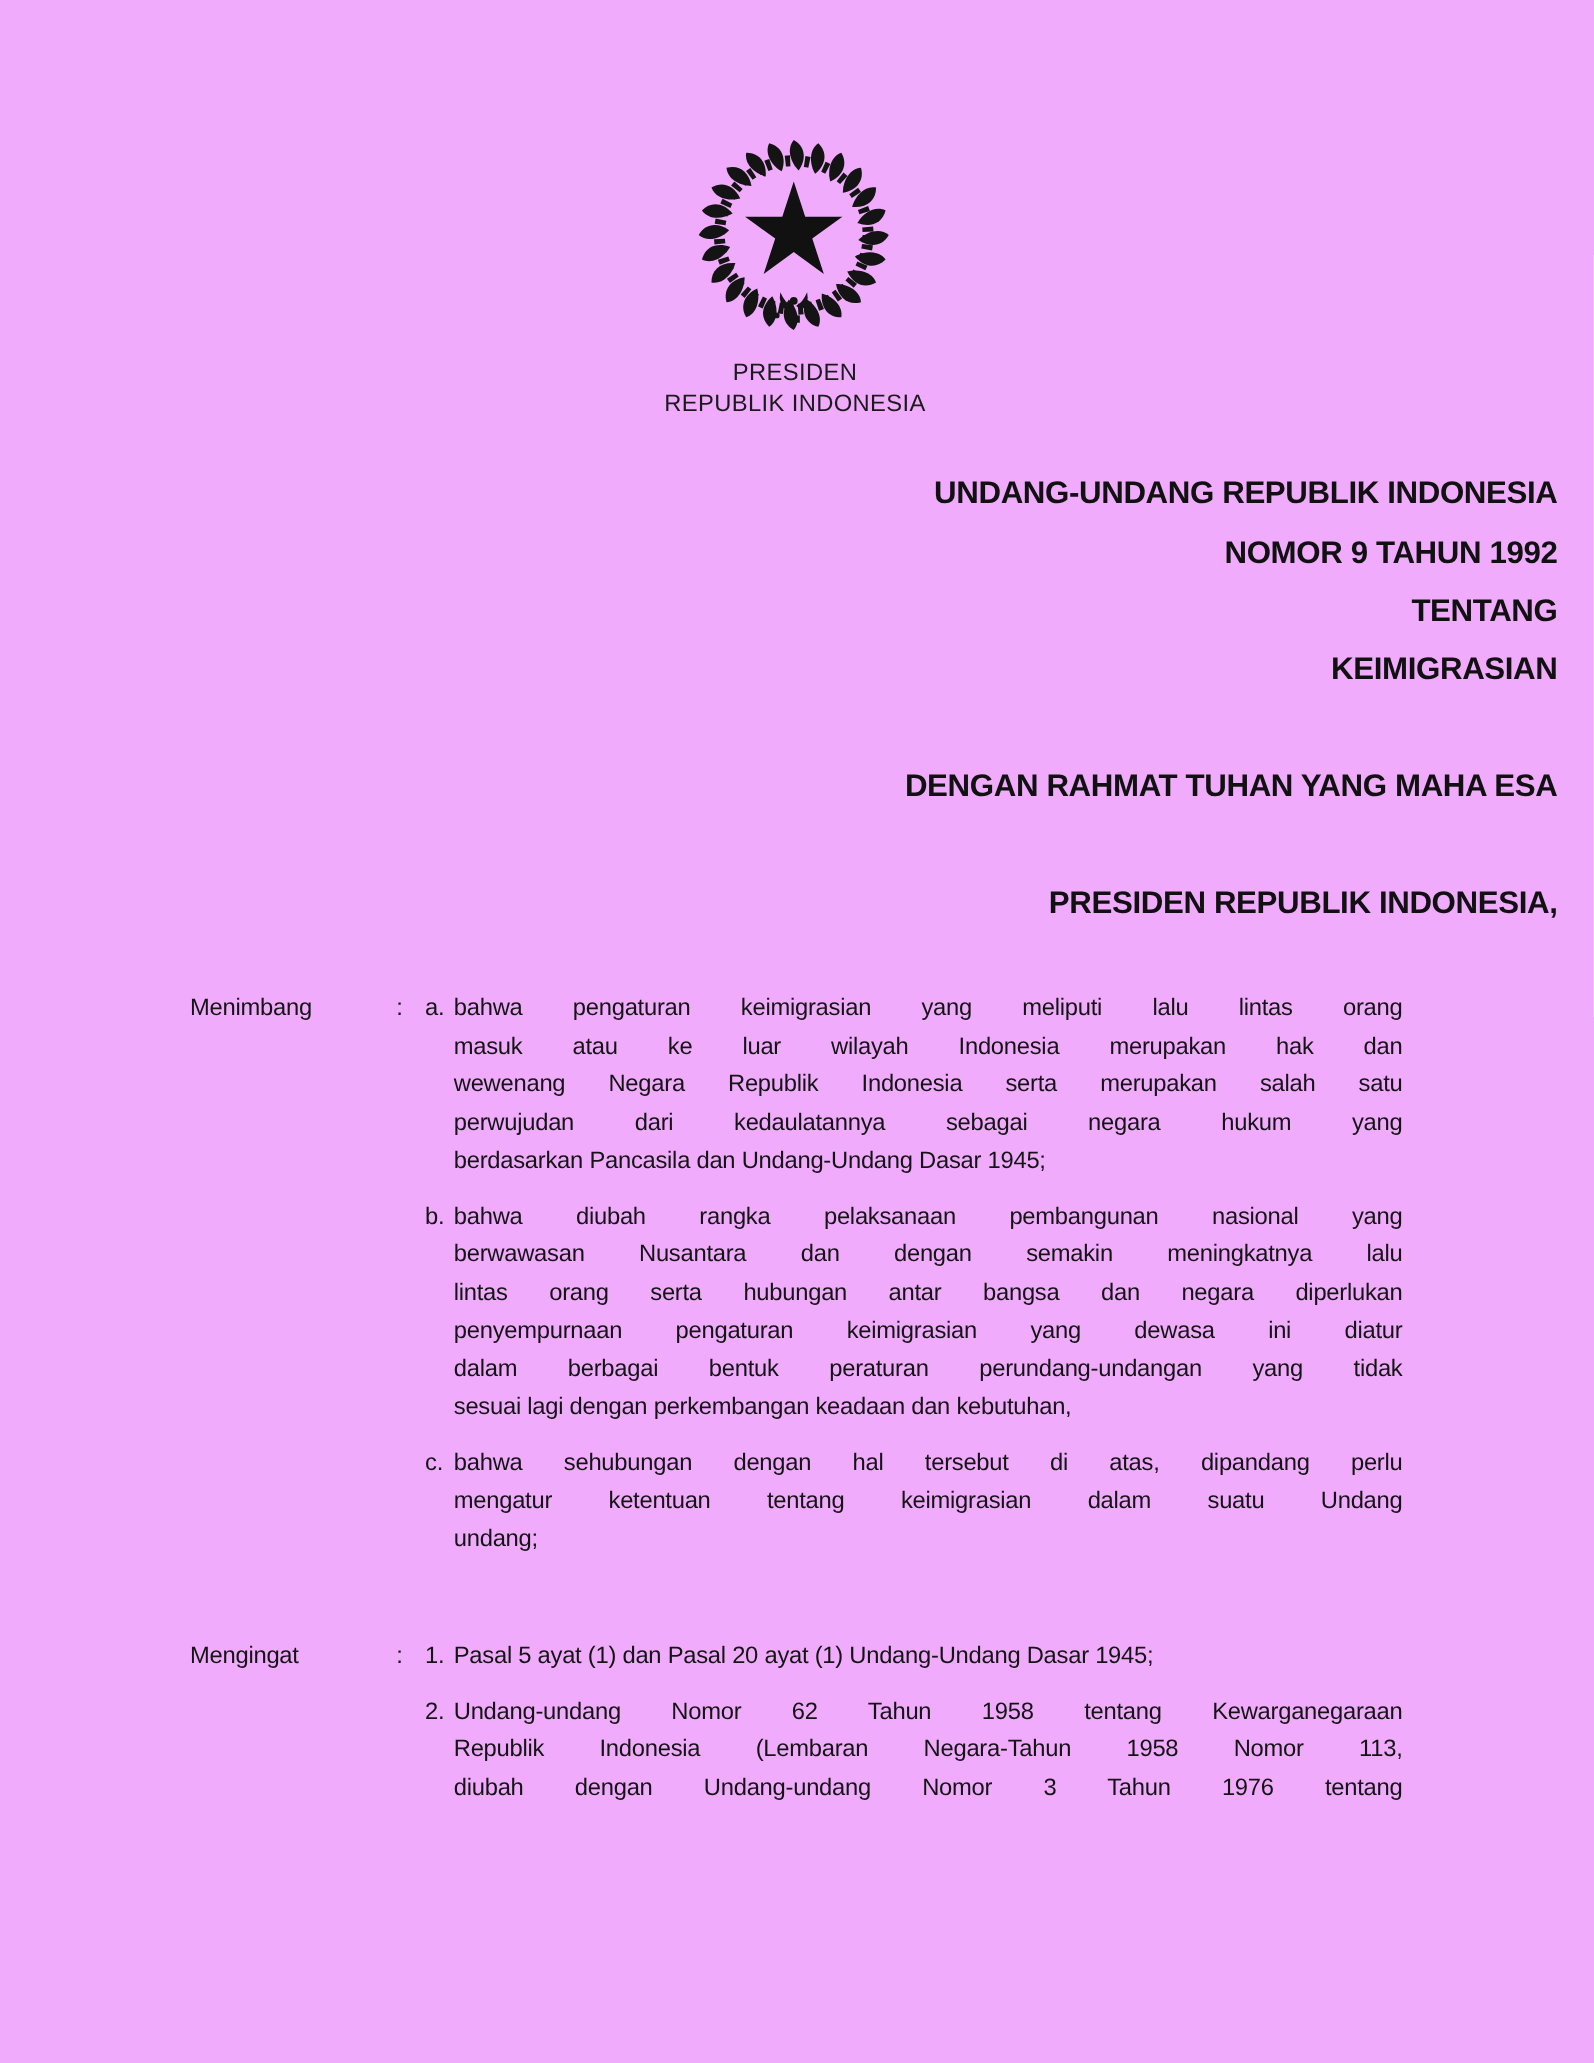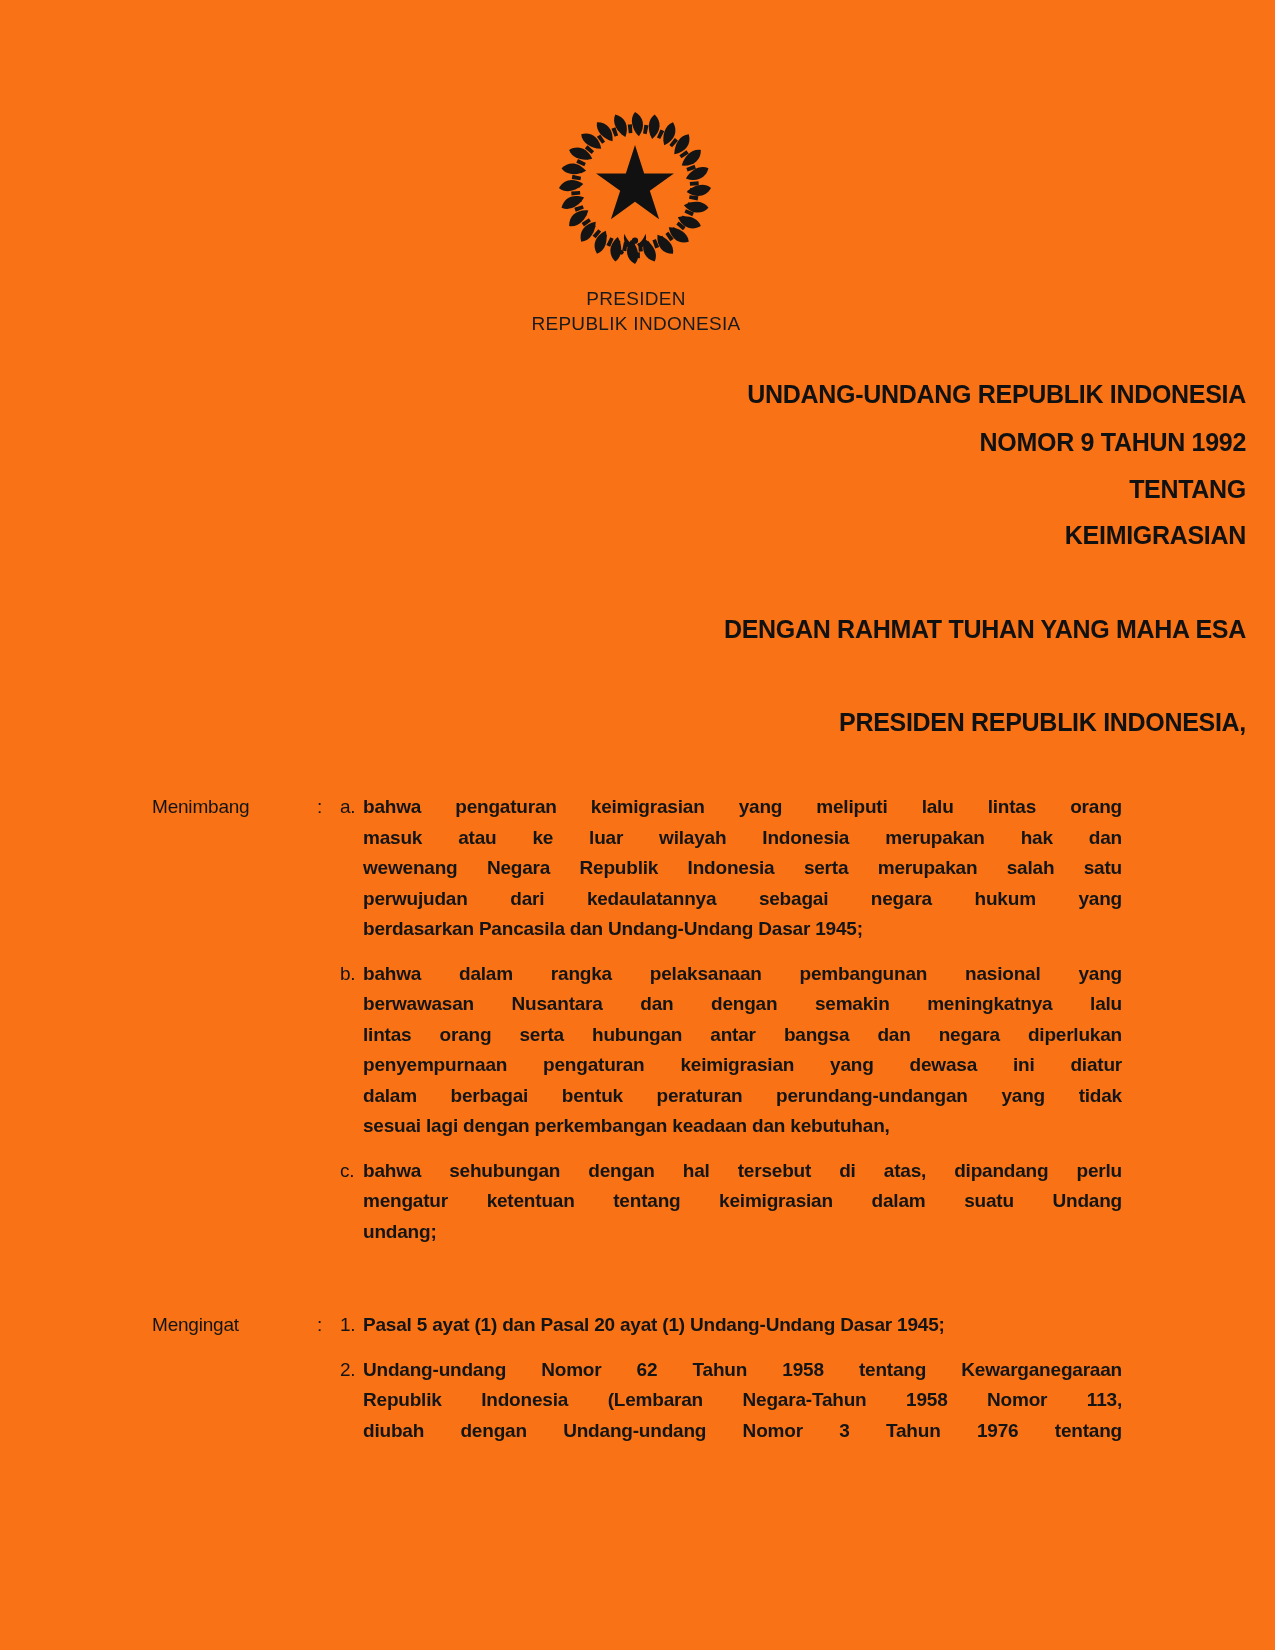--- a/index.html
+++ b/index.html
@@ -1,19 +1,19 @@
 <!DOCTYPE html>
 <html><head>
 <meta charset="utf-8">
 <style>
   html,body{margin:0;padding:0;background:#e8e8e8;}
   .page{
     position:relative;
     width:1275px;height:1650px;
-    background:#f97316;
+    background:#f0abfc;
     margin:0 auto;
     overflow:hidden;
     font-family:"Liberation Sans","DejaVu Sans",sans-serif;
     color:#161616;
   }
   .seal{position:absolute;left:557px;top:110px;width:156px;height:156px;}
   .agency{
     position:absolute;left:0;top:286px;width:1272px;
     text-align:center;font-size:19px;line-height:25px;
     letter-spacing:.3px;color:#1a1a1a;
@@ -31,21 +31,21 @@
     font-size:19px;line-height:30.5px;letter-spacing:-.2px;color:#141414;
   }
   .sec-menimbang{top:792px}
   .sec-mengingat{top:1310px}
   .label-col{width:165px;flex:none;}
   .colon-col{width:23px;flex:none;}
   .items-col{flex:1;min-width:0;}
   .item{display:flex;margin-bottom:14px;}
   .item:last-child{margin-bottom:0;}
   .marker{width:23px;flex:none;}
-  .lines{flex:1;min-width:0;font-weight:bold;}
+  .lines{flex:1;min-width:0;}
   .jl{text-align:justify;text-align-last:justify;}
   .ll{text-align:left;}
 </style>
 </head>
 <body>
 
 <div class="page">
 
   <div class="seal">
     <svg viewBox="0 0 160 160" width="156" height="156" aria-hidden="true">
@@ -113,21 +113,21 @@
           <div class="jl">bahwa pengaturan keimigrasian yang meliputi lalu lintas orang</div>
           <div class="jl">masuk atau ke luar wilayah Indonesia merupakan hak dan</div>
           <div class="jl">wewenang Negara Republik Indonesia serta merupakan salah satu</div>
           <div class="jl">perwujudan dari kedaulatannya sebagai negara hukum yang</div>
           <div class="ll">berdasarkan Pancasila dan Undang-Undang Dasar 1945;</div>
         </div>
       </div>
       <div class="item">
         <div class="marker">b.</div>
         <div class="lines">
-          <div class="jl">bahwa dalam rangka pelaksanaan pembangunan nasional yang</div>
+          <div class="jl">bahwa diubah rangka pelaksanaan pembangunan nasional yang</div>
           <div class="jl">berwawasan Nusantara dan dengan semakin meningkatnya lalu</div>
           <div class="jl">lintas orang serta hubungan antar bangsa dan negara diperlukan</div>
           <div class="jl">penyempurnaan pengaturan keimigrasian yang dewasa ini diatur</div>
           <div class="jl">dalam berbagai bentuk peraturan perundang-undangan yang tidak</div>
           <div class="ll">sesuai lagi dengan perkembangan keadaan dan kebutuhan,</div>
         </div>
       </div>
       <div class="item">
         <div class="marker">c.</div>
         <div class="lines">

